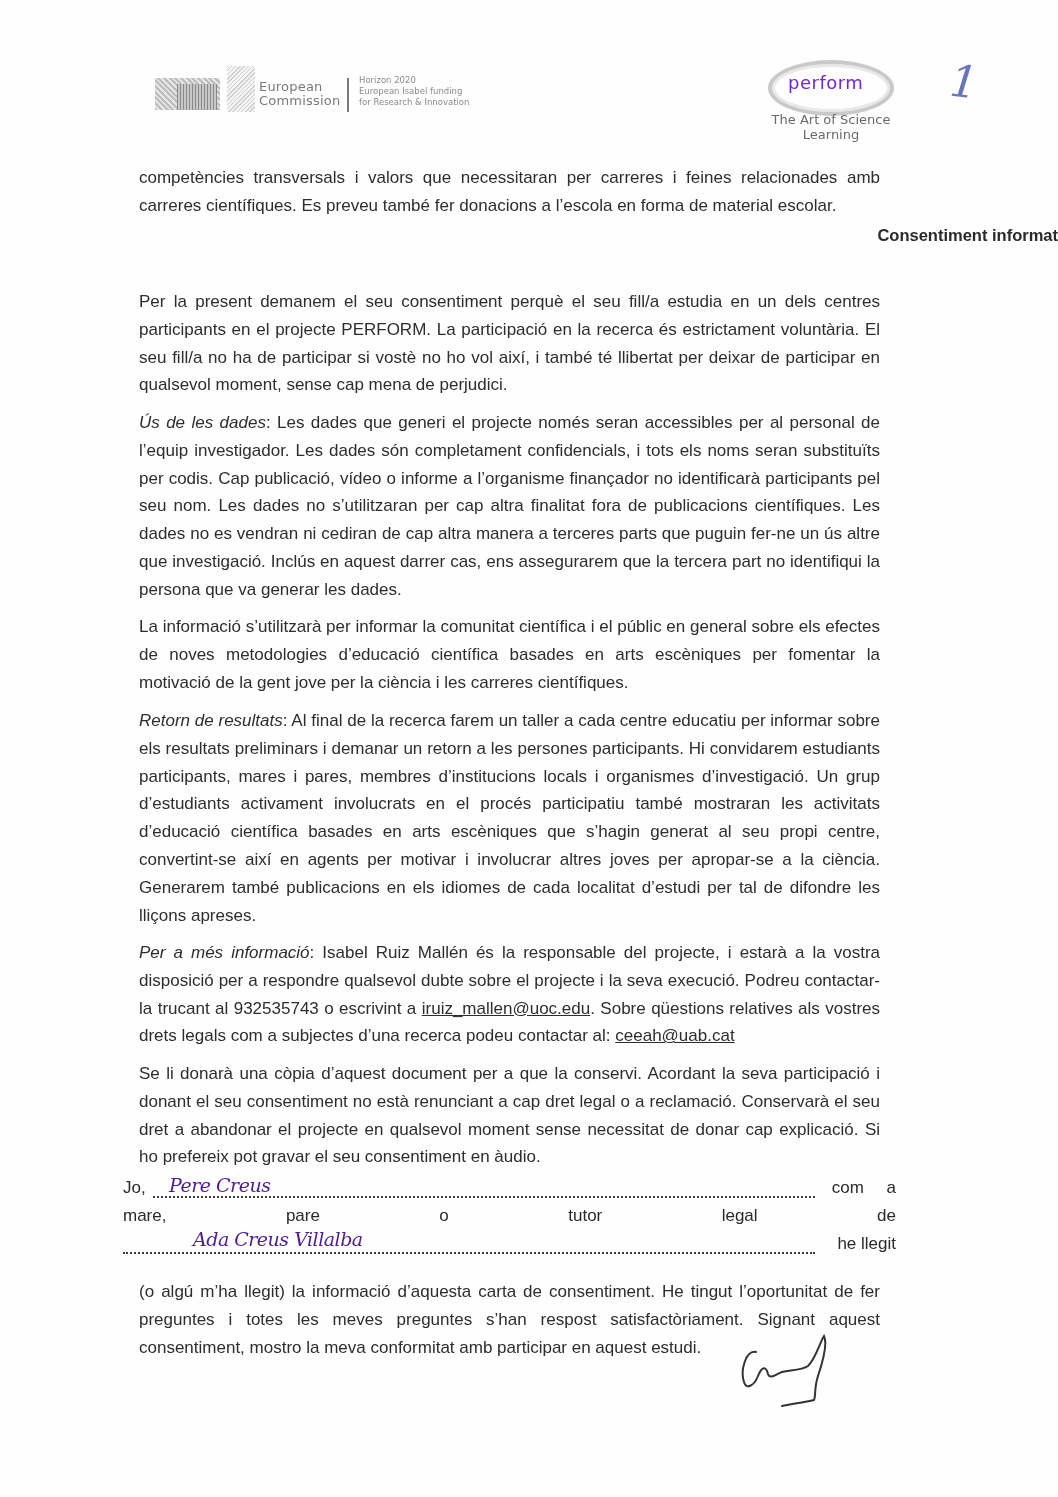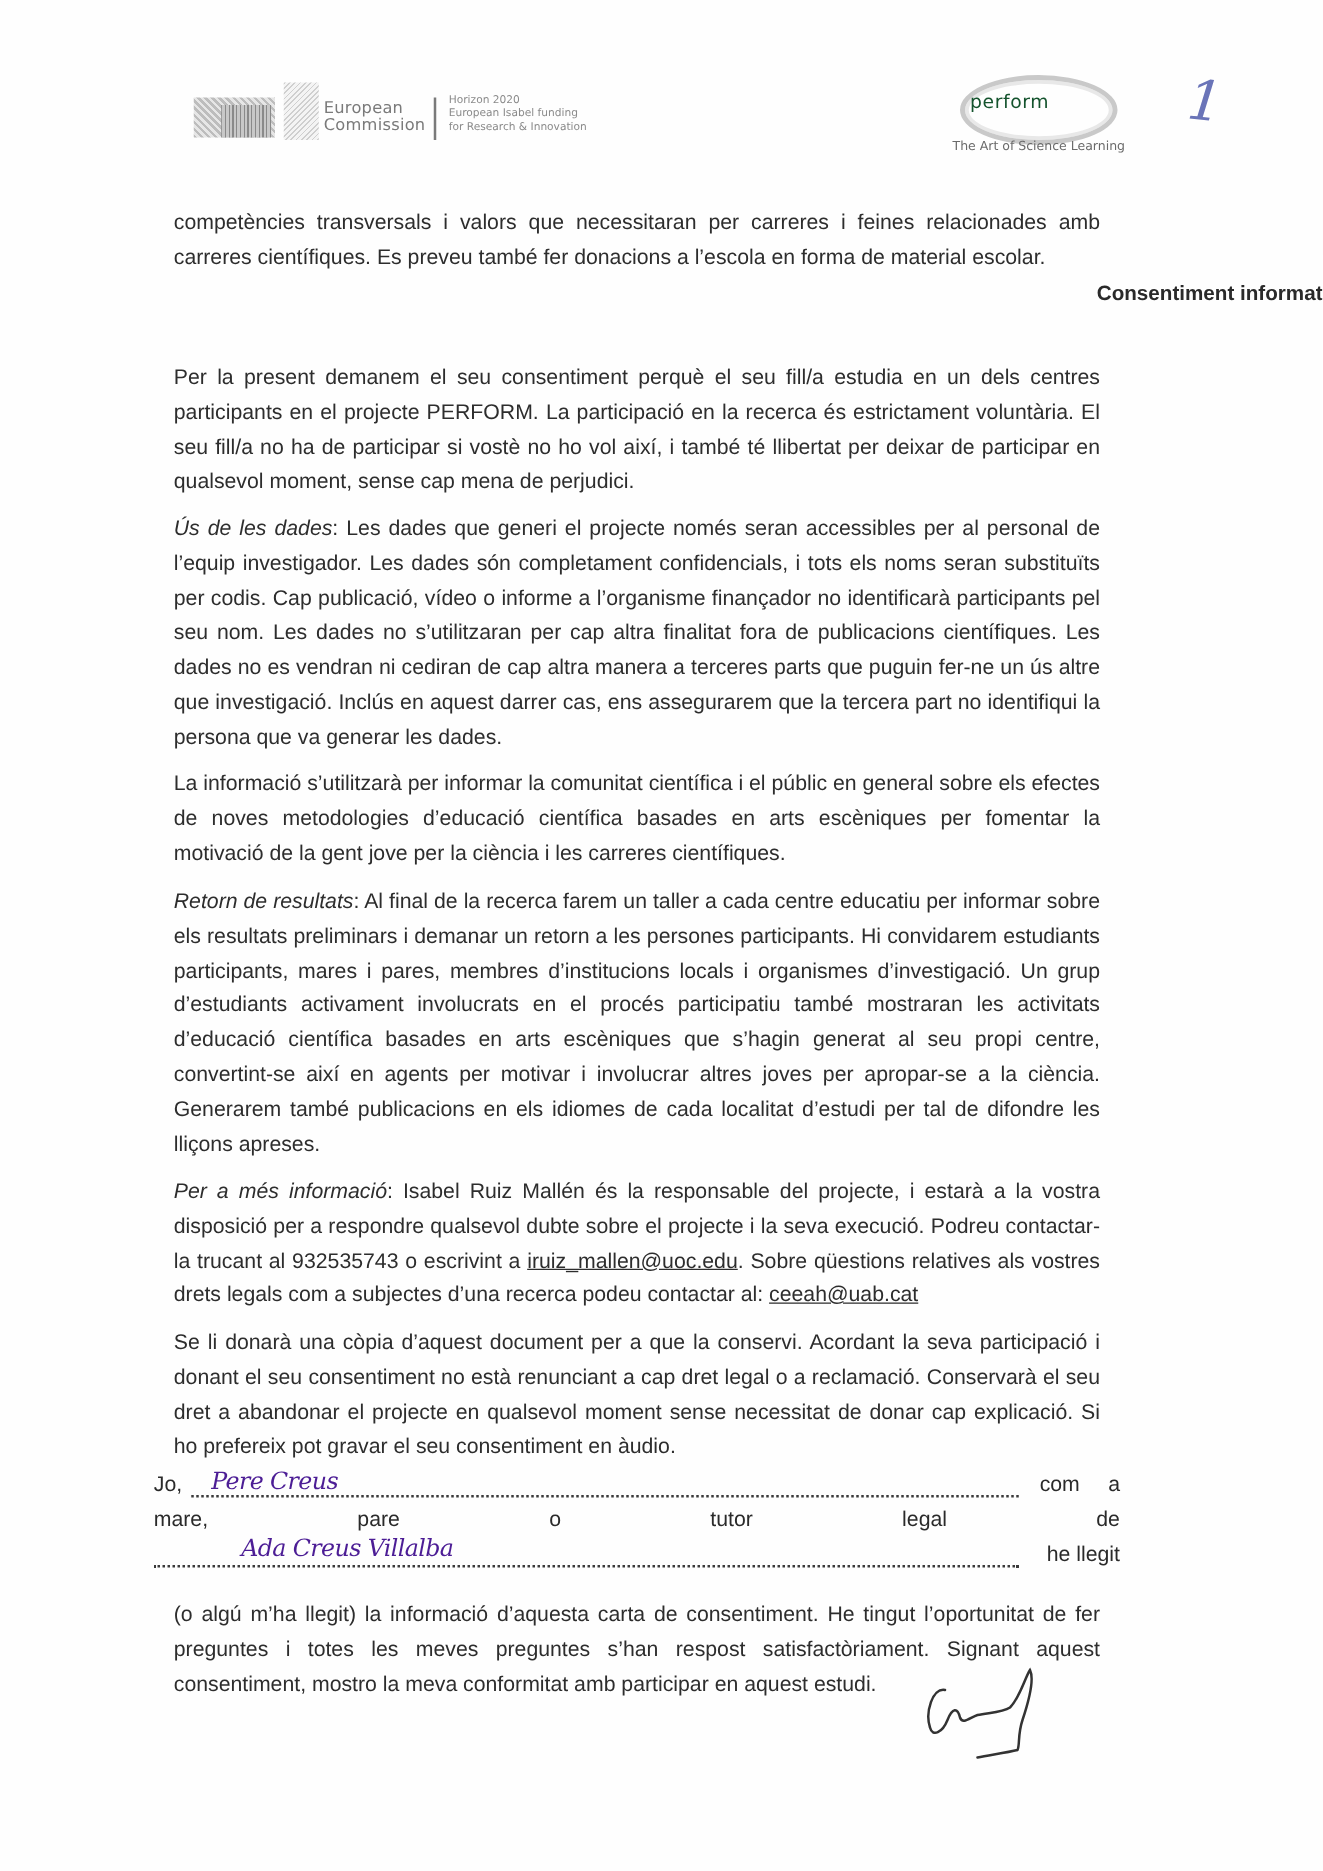--- a/index.html
+++ b/index.html
@@ -17,23 +17,23 @@
              background: repeating-linear-gradient(135deg,#cfcfcf 0 1px,#f4f4f4 1px 3px); }
   .ec-name { position: absolute; left: 104px; top: 14px; font-size: 13px; line-height: 14px; color: #7a7a7a;
              font-family: "DejaVu Sans", sans-serif; letter-spacing: 0.2px; }
   .ec-sep { position: absolute; left: 192px; top: 12px; width: 2px; height: 34px; background: #7a7a7a; }
   .ec-h2020 { position: absolute; left: 204px; top: 9px; font-size: 8.5px; line-height: 11px; color: #8a8a8a;
              font-family: "DejaVu Sans", sans-serif; }
 
   .perform-logo { position: absolute; left: 760px; top: 56px; width: 140px; height: 72px; }
   .perform-ellipse { position: absolute; left: 8px; top: 4px; width: 118px; height: 48px; border-radius: 50%;
              border: 4px solid #c9c9c9; box-shadow: inset 0 0 0 3px #e8e8e8; }
-  .perform-word { position: absolute; left: 16px; top: 16px; font-size: 15px; font-family: "DejaVu Sans", sans-serif;
-             color: #14532d; letter-spacing: 0.5px; }
-  .perform-tagline { position: absolute; left: 2px; top: 56px; font-size: 10px; color: #6a6a6a; font-family: "DejaVu Sans", sans-serif; }
+  .perform-word { position: absolute; left: 28px; top: 16px; font-size: 18px; font-family: "DejaVu Sans", sans-serif;
+             color: #6d28d9; letter-spacing: 0.5px; }
+  .perform-tagline { position: absolute; left: 2px; top: 56px; font-size: 13px; color: #6a6a6a; font-family: "DejaVu Sans", sans-serif; text-align: center; }
   .page-number { position: absolute; left: 950px; top: 56px; font-size: 44px; color: #6a74b8;
              font-family: "DejaVu Serif", serif; font-style: italic; transform: rotate(6deg); }
 
   
   .text { position: absolute; left: 123px; width: 773px; font-size: 17px; line-height: 27.8px;
           text-align: justify; color: #2d2d2d; }
   .text p { margin: 16px; }
   .title { position: absolute; left: 0; width: 1058px; top: 226px; text-align: right; font-size: 16.5px;
            font-weight: bold; color: #2a2a2a; }
   em { font-style: italic; }

